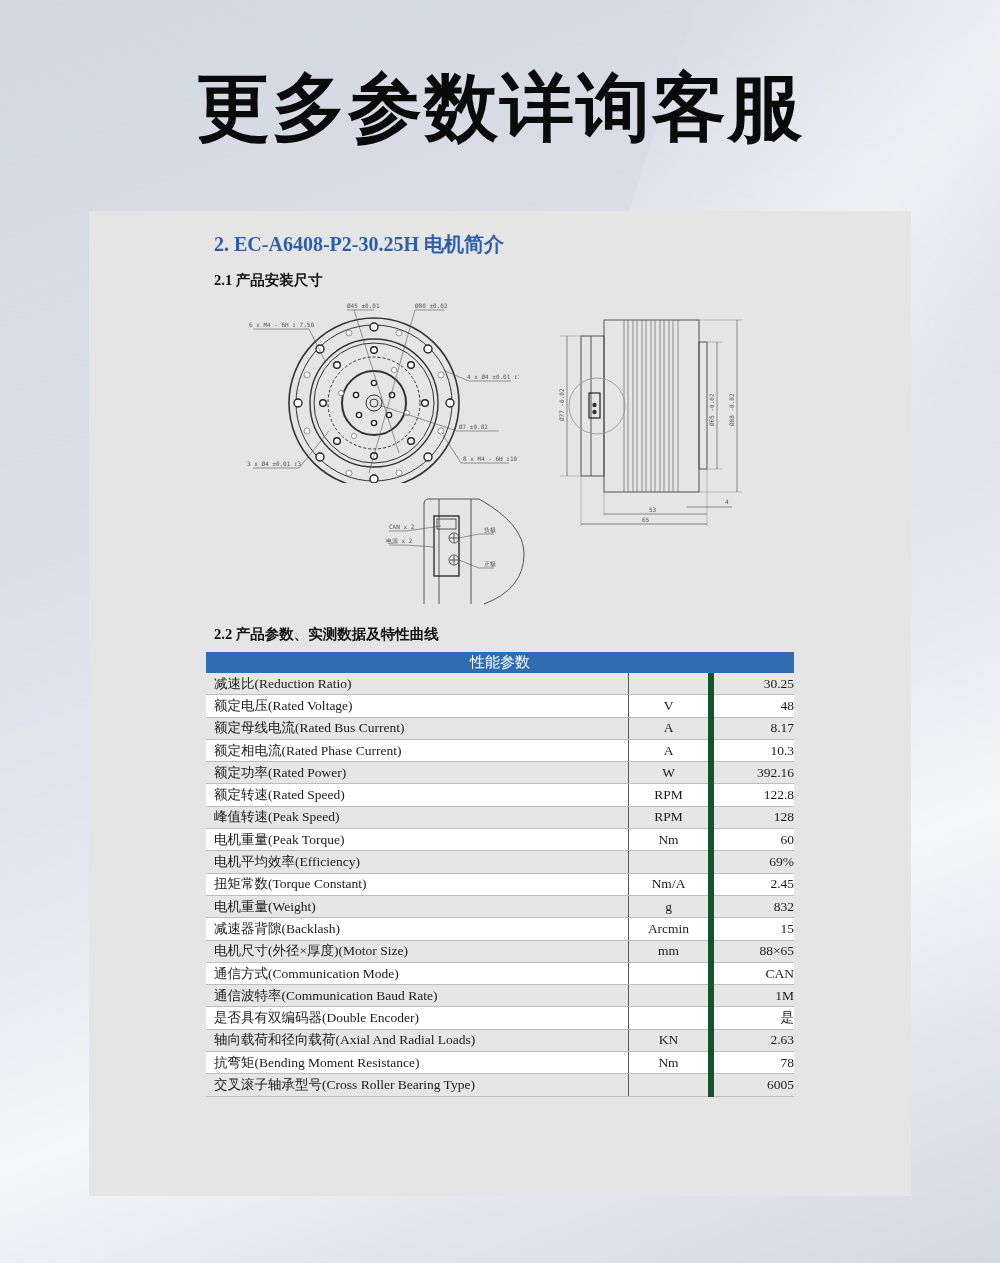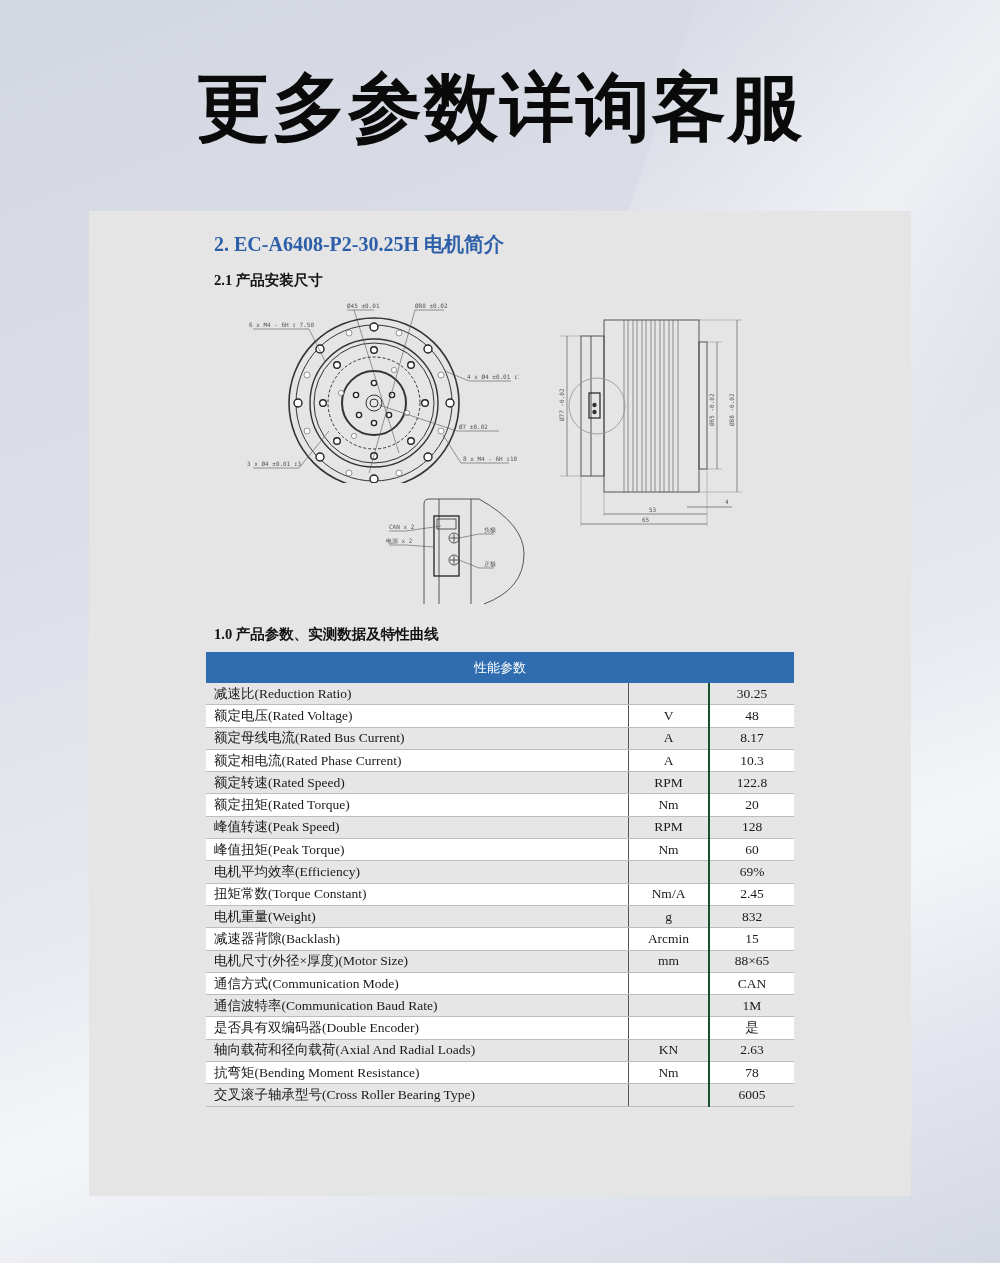--- a/index.html
+++ b/index.html
@@ -31,29 +31,29 @@
     font-family: "Liberation Serif", serif; font-weight:bold; font-size:14.5px; color:#111;
   }
   .sub-title2 { top:414px; }
   .drawing { position:absolute; }
   .dim { font-family:"DejaVu Sans Mono", monospace; font-size:6px; fill:#555; }
   table.spec {
     position:absolute; left:117px; top:441px; width:588px; border-collapse:collapse;
     font-family:"Liberation Serif", serif; font-size:13.5px; color:#1a1a1a;
   }
   table.spec th {
-    background:#2f6db0; color:#fff; font-weight:normal; height:31px; font-size:13px;
+    background:#2f6db0; color:#fff; font-weight:normal; height:21px; font-size:15px;
     font-family:"DejaVu Sans", sans-serif; padding:0;margin-left:40px;
   }
   table.spec td { height:21.3px; padding:0; border-bottom:1px solid #bdbdbd; }
   table.spec tr:nth-child(odd) td { background:#e6e6e6; }
   table.spec tr:nth-child(even) td { background:#ffffff; }
   td.name { padding-left:8px !important; width:414px; }
   td.unit { text-align:center; width:79px; border-left:1px solid #555; }
-  td.val { text-align:center; border-left:2px solid #14532d; }
+  td.val { text-align:right; border-left:6px solid #14532d; }
 </style>
 </head>
 <body>
 
 <div class="glow"></div>
 
 <div class="banner-title">更多参数详询客服</div>
 
 <div class="card">
   <div class="sec-title">2.  EC-A6408-P2-30.25H 电机简介</div>
@@ -208,21 +208,21 @@
         <line x1="75" y1="44" x2="95" y2="40"></line>
       <line x1="95" y1="74" x2="110" y2="74"></line>
         <line x1="75" y1="66" x2="95" y2="74"></line>
     </g>
     <text class="dim" x="5" y="35">CAN x 2</text>
     <text class="dim" x="2" y="49">电源 x 2</text>
     <text class="dim" x="100" y="38">负极</text>
     <text class="dim" x="100" y="72">正极</text>
   </svg>
 
-  <div class="sub-title sub-title2">1.0  产品参数、实测数据及特性曲线</div>
+  <div class="sub-title sub-title2">2.2  产品参数、实测数据及特性曲线</div>
 
   <table class="spec">
     <thead>
       <tr>
           <th colspan="3">性能参数</th>
         </tr>
     </thead>
     <tbody id="spec-body">
         <tr>
           <td class="name">减速比(Reduction Ratio)</td>
@@ -238,36 +238,36 @@
           <td class="name">额定母线电流(Rated Bus Current)</td>
           <td class="unit">A</td>
           <td class="val">8.17</td>
         </tr>
         <tr>
           <td class="name">额定相电流(Rated Phase Current)</td>
           <td class="unit">A</td>
           <td class="val">10.3</td>
         </tr>
         <tr>
+          <td class="name">额定功率(Rated Power)</td>
+          <td class="unit">W</td>
+          <td class="val">392.16</td>
+        </tr>
+        <tr>
           <td class="name">额定转速(Rated Speed)</td>
           <td class="unit">RPM</td>
           <td class="val">122.8</td>
         </tr>
         <tr>
-          <td class="name">额定扭矩(Rated Torque)</td>
-          <td class="unit">Nm</td>
-          <td class="val">20</td>
-        </tr>
-        <tr>
           <td class="name">峰值转速(Peak Speed)</td>
           <td class="unit">RPM</td>
           <td class="val">128</td>
         </tr>
         <tr>
-          <td class="name">峰值扭矩(Peak Torque)</td>
+          <td class="name">电机重量(Peak Torque)</td>
           <td class="unit">Nm</td>
           <td class="val">60</td>
         </tr>
         <tr>
           <td class="name">电机平均效率(Efficiency)</td>
           <td class="unit"></td>
           <td class="val">69%</td>
         </tr>
         <tr>
           <td class="name">扭矩常数(Torque Constant)</td>

